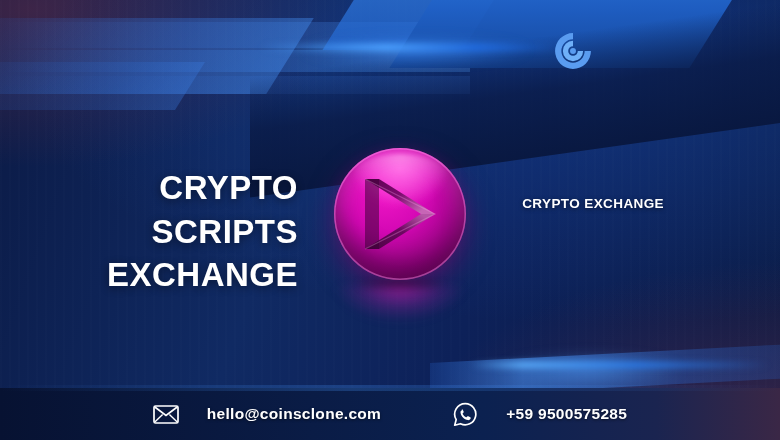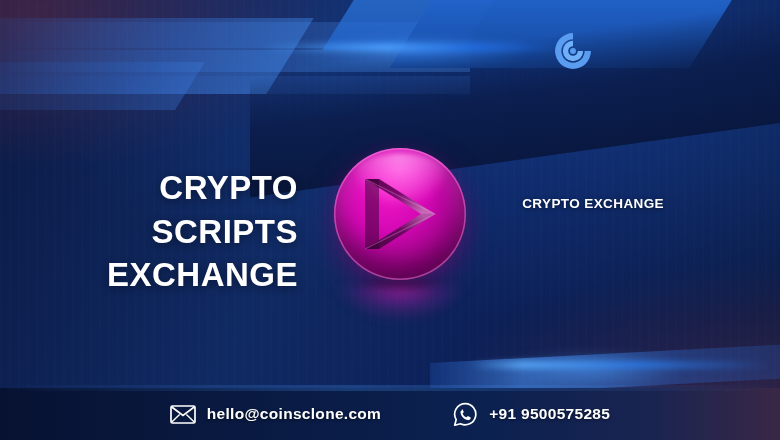--- a/index.html
+++ b/index.html
@@ -183,21 +183,21 @@
     position:absolute;left:340px;top:276px;width:120px;height:16px;
     background:radial-gradient(ellipse 50% 100% at 50% 50%, rgba(6,14,40,.85) 0%, rgba(6,14,40,0) 75%);
     filter:blur(3px);
   }
 
   
   .contact{
     position:absolute;left:0;top:388px;width:780px;height:52px;
     display:flex;align-items:center;justify-content:center;gap:72px;
   }
-  .contact-item{display:flex;align-items:center;gap:11px;}
+  .contact-item{display:flex;align-items:center;gap:28px;}
   .contact-icon{display:block;}
   .contact-text{
     color:#ffffff;font-weight:bold;font-size:15.5px;letter-spacing:.3px;
     white-space:nowrap;
     text-shadow:0 1px 3px rgba(0,0,0,.55);
   }
 </style>
 </head>
 <body>
 
@@ -276,17 +276,17 @@
         <line x1="24.2" y1="17" x2="16.4" y2="9.6" stroke="#ffffff" stroke-width="1.4"></line>
       </svg>
       <span class="contact-text">hello@coinsclone.com</span>
     </div>
 
     <div class="contact-item">
       <svg class="contact-icon" width="25" height="25" viewBox="0 0 25 25">
         <path d="M12.4 1.6A10.6 10.6 0 0 0 3.2 17.6L1.7 23.2l5.8-1.5A10.6 10.6 0 1 0 12.4 1.6z" fill="none" stroke="#ffffff" stroke-width="1.7" stroke-linejoin="round"></path>
         <path d="M8.6 7.2c.4-.1.8 0 1 .4l1 2c.2.4.1.8-.2 1.1l-.6.6c-.2.2-.2.4-.1.6a7.4 7.4 0 0 0 3.3 3.3c.2.1.5.1.6-.1l.6-.6c.3-.3.7-.4 1.1-.2l2 1c.4.2.5.6.4 1-.3 1.2-1.5 2-2.7 1.8-3.9-.5-7-3.6-7.5-7.5-.2-1.2.6-2.4 1.8-2.7z" fill="#ffffff"></path>
       </svg>
-      <span class="contact-text">+91 9500575285</span>
+      <span class="contact-text">+59 9500575285</span>
     </div>
 
   </div>
 </div>
 
 </body></html>

